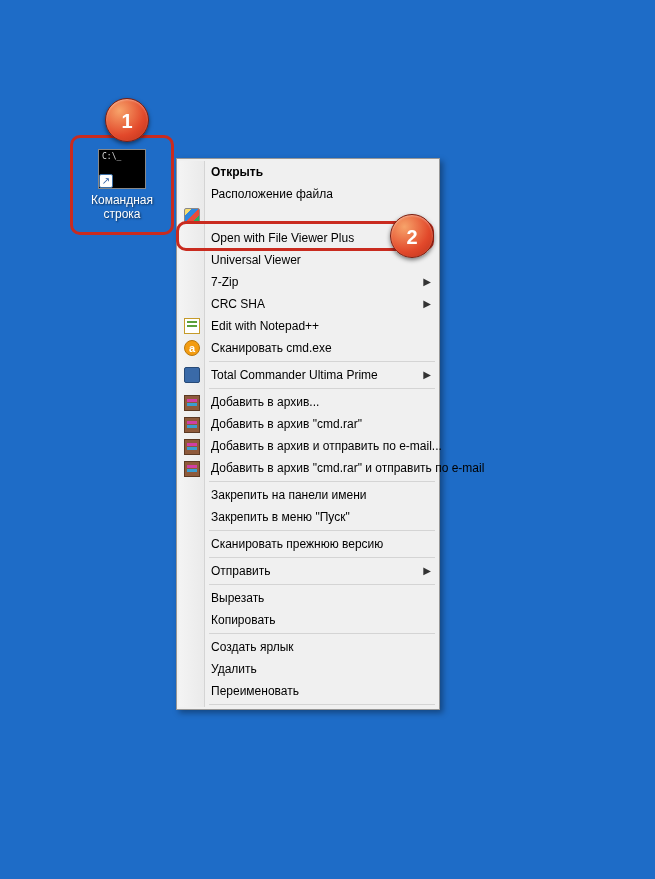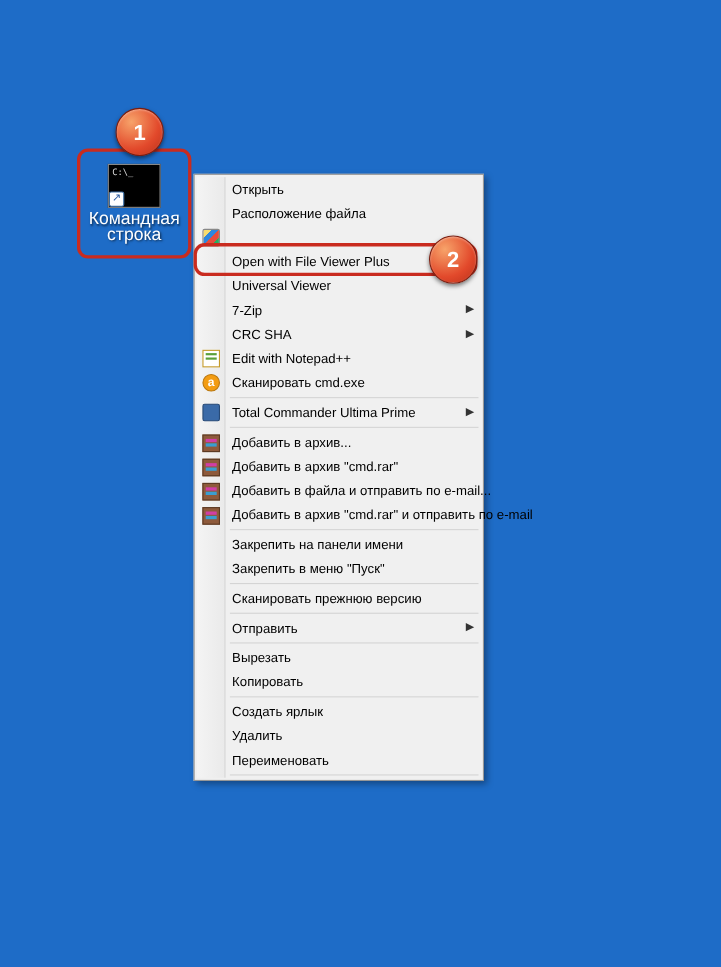--- a/index.html
+++ b/index.html
@@ -45,21 +45,21 @@
     width: 14px; height: 14px;
     background: #fff;
     border: 1px solid #3b6ea5;
     border-radius: 2px;
     font-size: 10px;
     line-height: 12px;
     color: #2a5aa0;
     text-align: center;
   }
   .desktop-icon .label {
-    font-size: 16px;
+    font-size: 12px;
     text-shadow: 1px 1px 2px rgba(0,0,0,.6);
     line-height: 14px;
   }
 
   
   .callout-box {
     position: absolute;
     border: 3px solid #c92b1f;
     border-radius: 10px;
     pointer-events: none;
@@ -105,21 +105,21 @@
   .menu-item {
     position: relative;
     height: 22px;
     line-height: 22px;
     padding-left: 32px;
     padding-right: 20px;
     color: #000;
     white-space: nowrap;
     cursor: default;
   }
-  .menu-item.bold { font-weight: normal; }
+  .menu-item.bold { font-weight: bold; }
   .menu-item .mi-icon {
     position: absolute;
     left: 5px; top: 3px;
     width: 16px; height: 16px;
   }
   .menu-item .submenu-arrow {
     position: absolute;
     right: 6px; top: 0;
     font-size: 10px;
     color: #333;
@@ -199,21 +199,21 @@
   <div class="menu-item">
     <span class="mi-icon ico-rar"></span>
     <span>Добавить в архив...</span>
   </div>
   <div class="menu-item">
     <span class="mi-icon ico-rar"></span>
     <span>Добавить в архив "cmd.rar"</span>
   </div>
   <div class="menu-item">
     <span class="mi-icon ico-rar"></span>
-    <span>Добавить в файла и отправить по e-mail...</span>
+    <span>Добавить в архив и отправить по e-mail...</span>
   </div>
   <div class="menu-item">
     <span class="mi-icon ico-rar"></span>
     <span>Добавить в архив "cmd.rar" и отправить по e-mail</span>
   </div>
 
   <div class="menu-sep"></div>
 
   <div class="menu-item">
     <span>Закрепить на панели имени</span>

